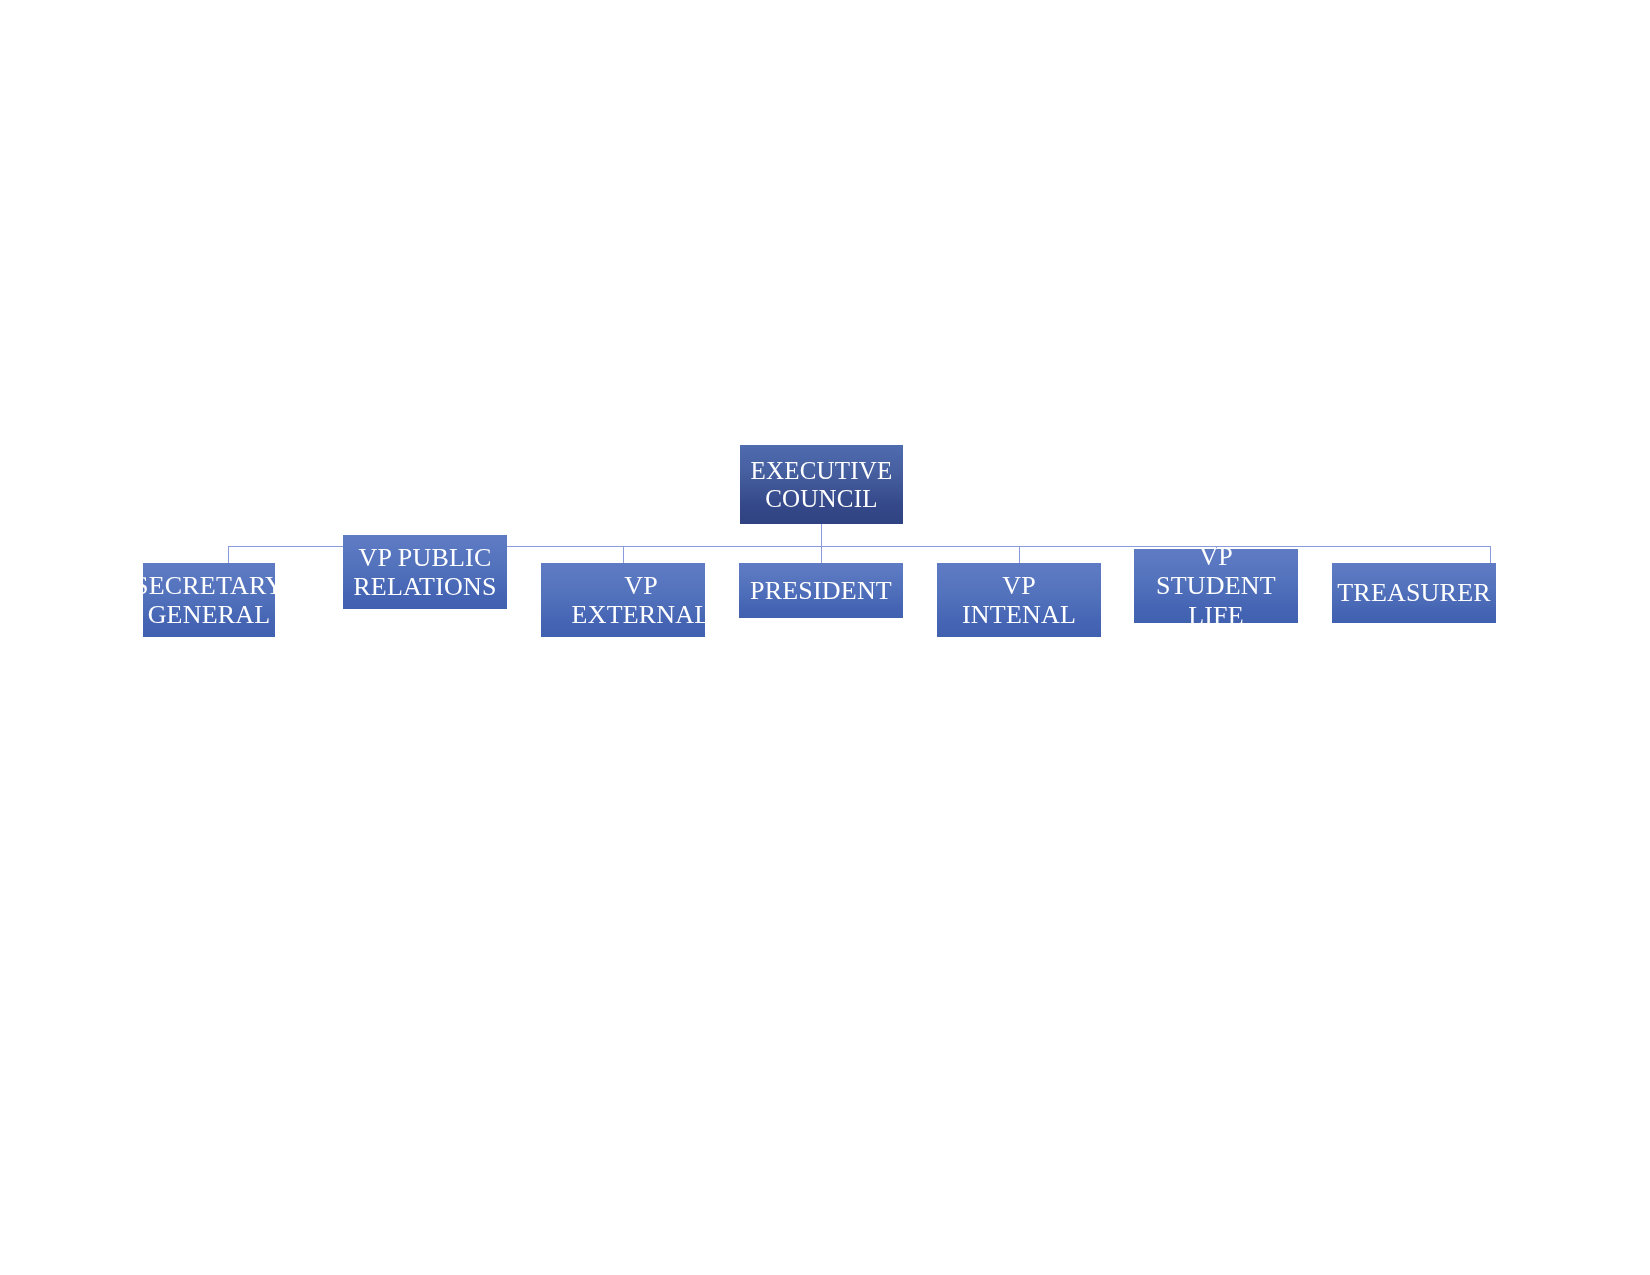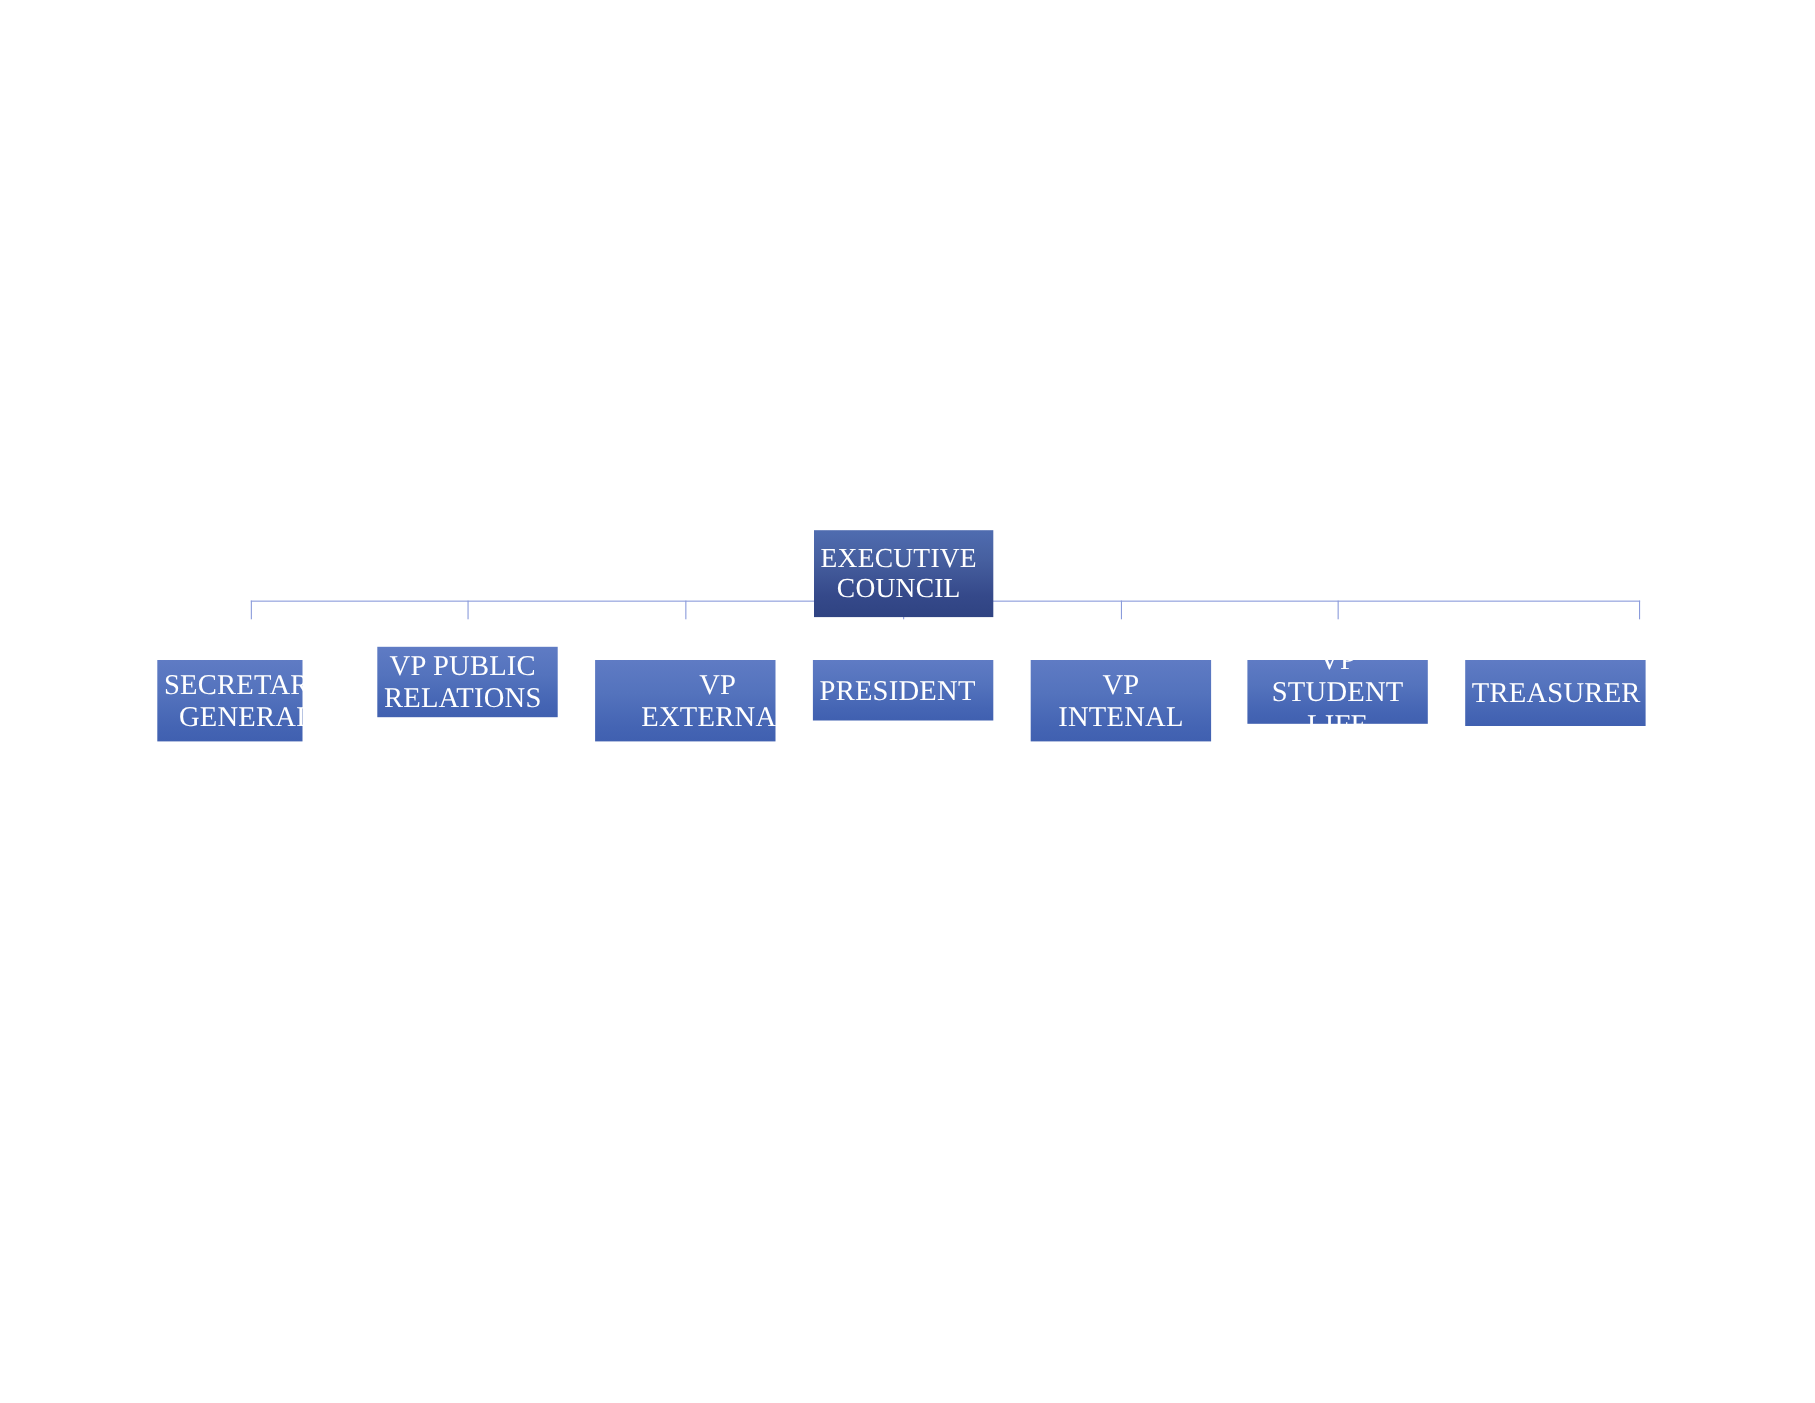--- a/index.html
+++ b/index.html
@@ -40,25 +40,25 @@
   .line-h { height: 1px; }
   .line-v { width: 1px; }
 
   
   .node {
     position: absolute;
     z-index: 2;
     box-sizing: border-box;
     display: flex;
     align-items: center;
+    justify-content: center;
     text-align: center;
     color: #ffffff;
     line-height: 1.12;
     letter-spacing: 0.2px;
-    margin-top: 37px;
     -webkit-font-smoothing: antialiased;
   }
 
   .node-root {
     background: linear-gradient(to bottom, #4f6cb0 0%, #465f9f 35%, #35498a 75%, #2f4382 100%);
     font-size: 25px;
   }
 
   .node-child {
     background: linear-gradient(to bottom, #5f7bc4 0%, #5473bd 40%, #4565b4 80%, #4060b0 100%);
@@ -94,38 +94,38 @@
   <div class="node node-root" style="left:740px; top:445px; width:163px; height:79px;">
     <span class="node-label">EXECUTIVE
 COUNCIL</span>
   </div>
 
   <div class="node node-child" style="left:143px; top:563px; width:132px; height:74px;">
     <span class="node-label">SECRETARY
 GENERAL</span>
   </div>
 
-  <div class="node node-child" style="left:343px; top:551px; width:164px; height:64px;">
+  <div class="node node-child" style="left:343px; top:535px; width:164px; height:74px;">
     <span class="node-label">VP PUBLIC
 RELATIONS</span>
   </div>
 
   <div class="node node-child" style="left:541px; top:563px; width:164px; height:74px;padding-left:36px;">
     <span class="node-label">VP EXTERNAL</span>
   </div>
 
   <div class="node node-child" style="left:739px; top:563px; width:164px; height:55px;">
     <span class="node-label">PRESIDENT</span>
   </div>
 
   <div class="node node-child" style="left:937px; top:563px; width:164px; height:74px;">
     <span class="node-label">VP INTENAL</span>
   </div>
 
-  <div class="node node-child" style="left:1134px; top:563px; width:164px; height:58px;">
+  <div class="node node-child" style="left:1134px; top:549px; width:164px; height:74px;">
     <span class="node-label">VP STUDENT
 LIFE</span>
   </div>
 
   <div class="node node-child" style="left:1332px; top:563px; width:164px; height:60px;">
     <span class="node-label">TREASURER</span>
   </div>
 
 </div>
 

